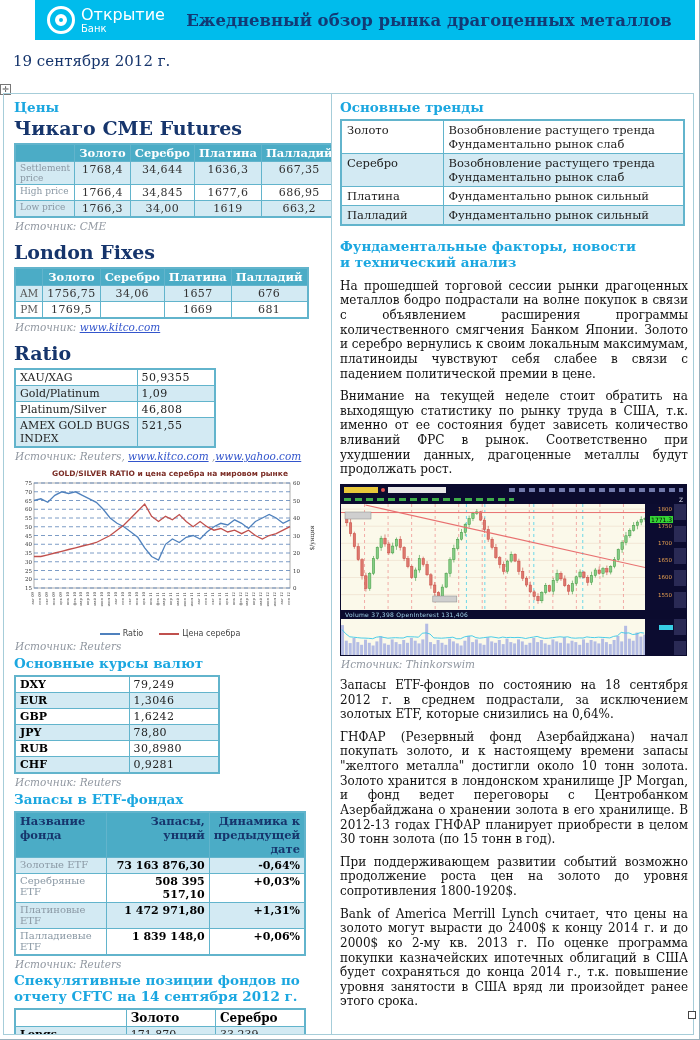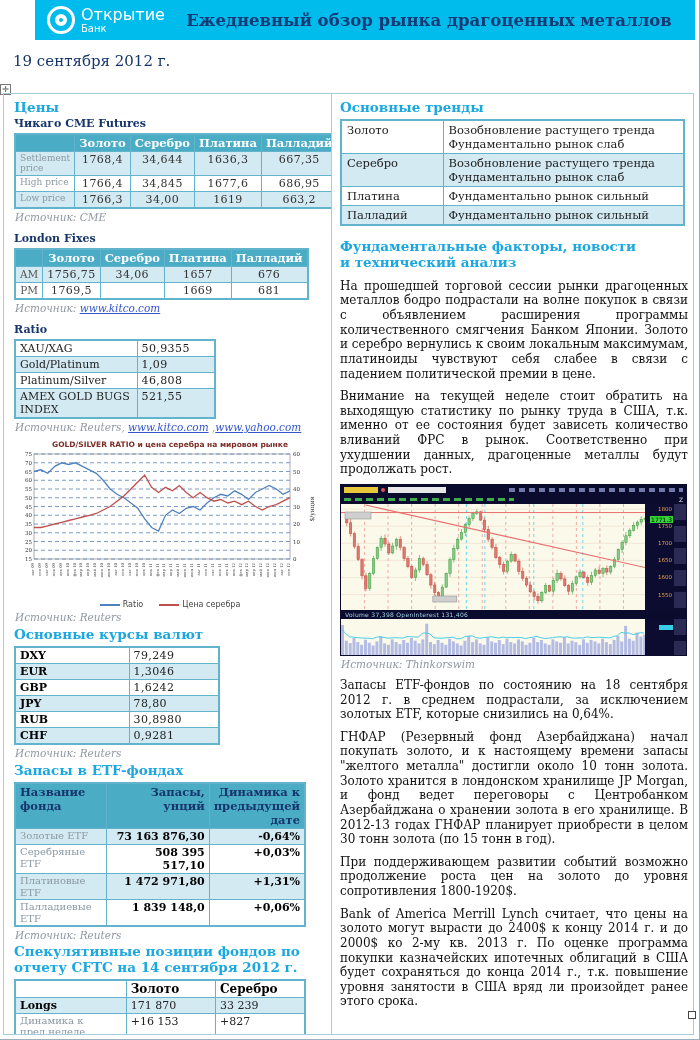--- a/index.html
+++ b/index.html
@@ -19,21 +19,21 @@
   .date { position:absolute; left:13px; top:52px; color:#16356c; font-size:15px; }
   .handle { position:absolute; left:0; top:84px; width:11px; height:11px; border:1px solid #777; background:#fff; color:#555; font-size:8px; line-height:9px; text-align:center; }
   .endmark { position:absolute; left:688px; top:1011px; width:8px; height:8px; border:1px solid #444; background:#fff; }
 
   
   .content { position:absolute; left:3px; top:93px; width:691px; height:942px; border:1px solid #a6cdd9; display:flex; overflow:hidden; }
   .col-left { width:328px; border-right:1px solid #a6cdd9; padding:3px 5px 0 10px; overflow:hidden; }
   .col-right{ flex:1; padding:3px 5px 0 8px; overflow:hidden; }
 
   .h-cyan { color:#1ba7e0; font-weight:bold; font-size:13.5px; line-height:1.18; margin-top:3px; }
-  .h-navy { color:#16356c; font-weight:bold; font-size:11px; line-height:1.2; margin-top:1px; }
+  .h-navy { color:#16356c; font-weight:bold; font-size:19px; line-height:1.2; margin-top:1px; }
   .mt8 { margin-top:9px; } .mt4 { margin-top:4px; }
 
   table.tbl { border-collapse:collapse; font-size:11px; margin-top:3px; border:2px solid #62b4cc; }
   .tbl td, .tbl th { border:1px solid #62b4cc; padding:1px 4px; vertical-align:top; }
   .th-teal { background:#4bacc6; color:#fff; font-weight:bold; font-size:11.5px; text-align:center; }
   .th-dark { background:#4bacc6; color:#16356c; font-weight:bold; font-size:11.5px; }
   .lt { background:#d3eaf3; } .wt { background:#fff; }
   .glabel { color:#8a98a4; font-size:9px; line-height:1.15; }
   .mlabel { color:#555; font-size:10.5px; text-align:center; }
   .val { text-align:center; color:#333; letter-spacing:.4px; }

